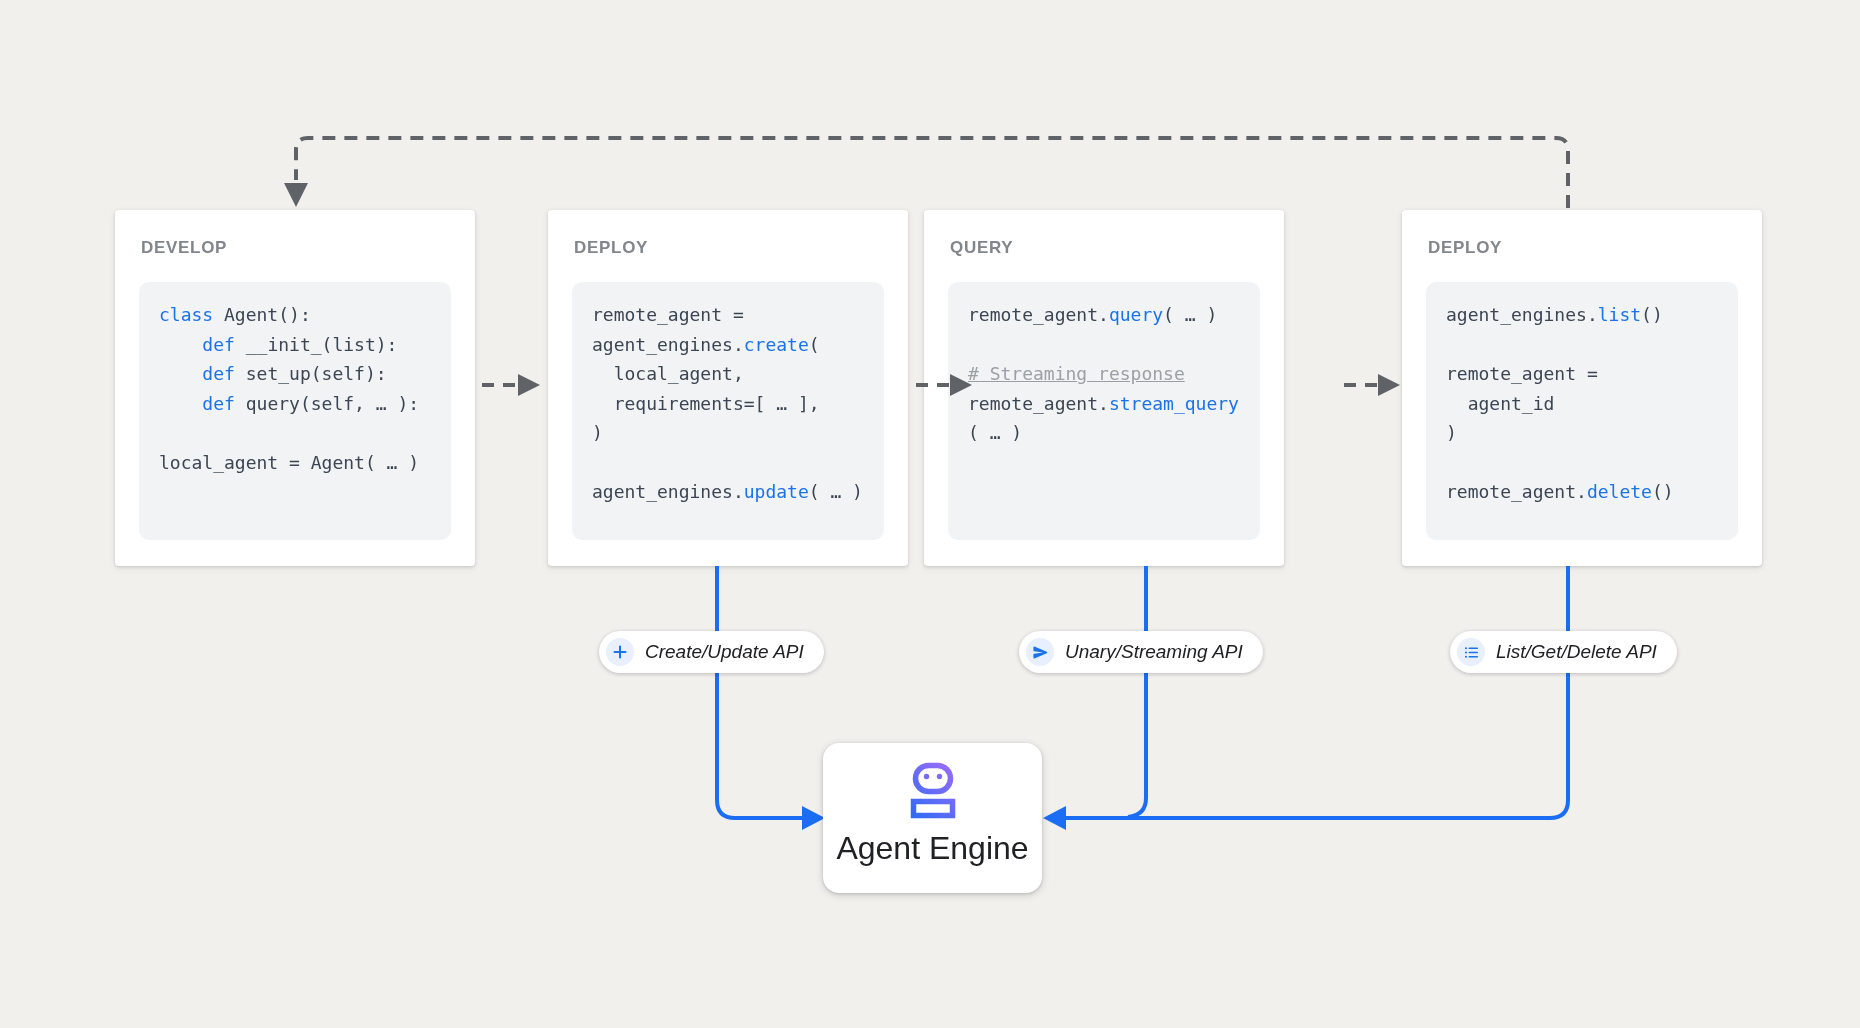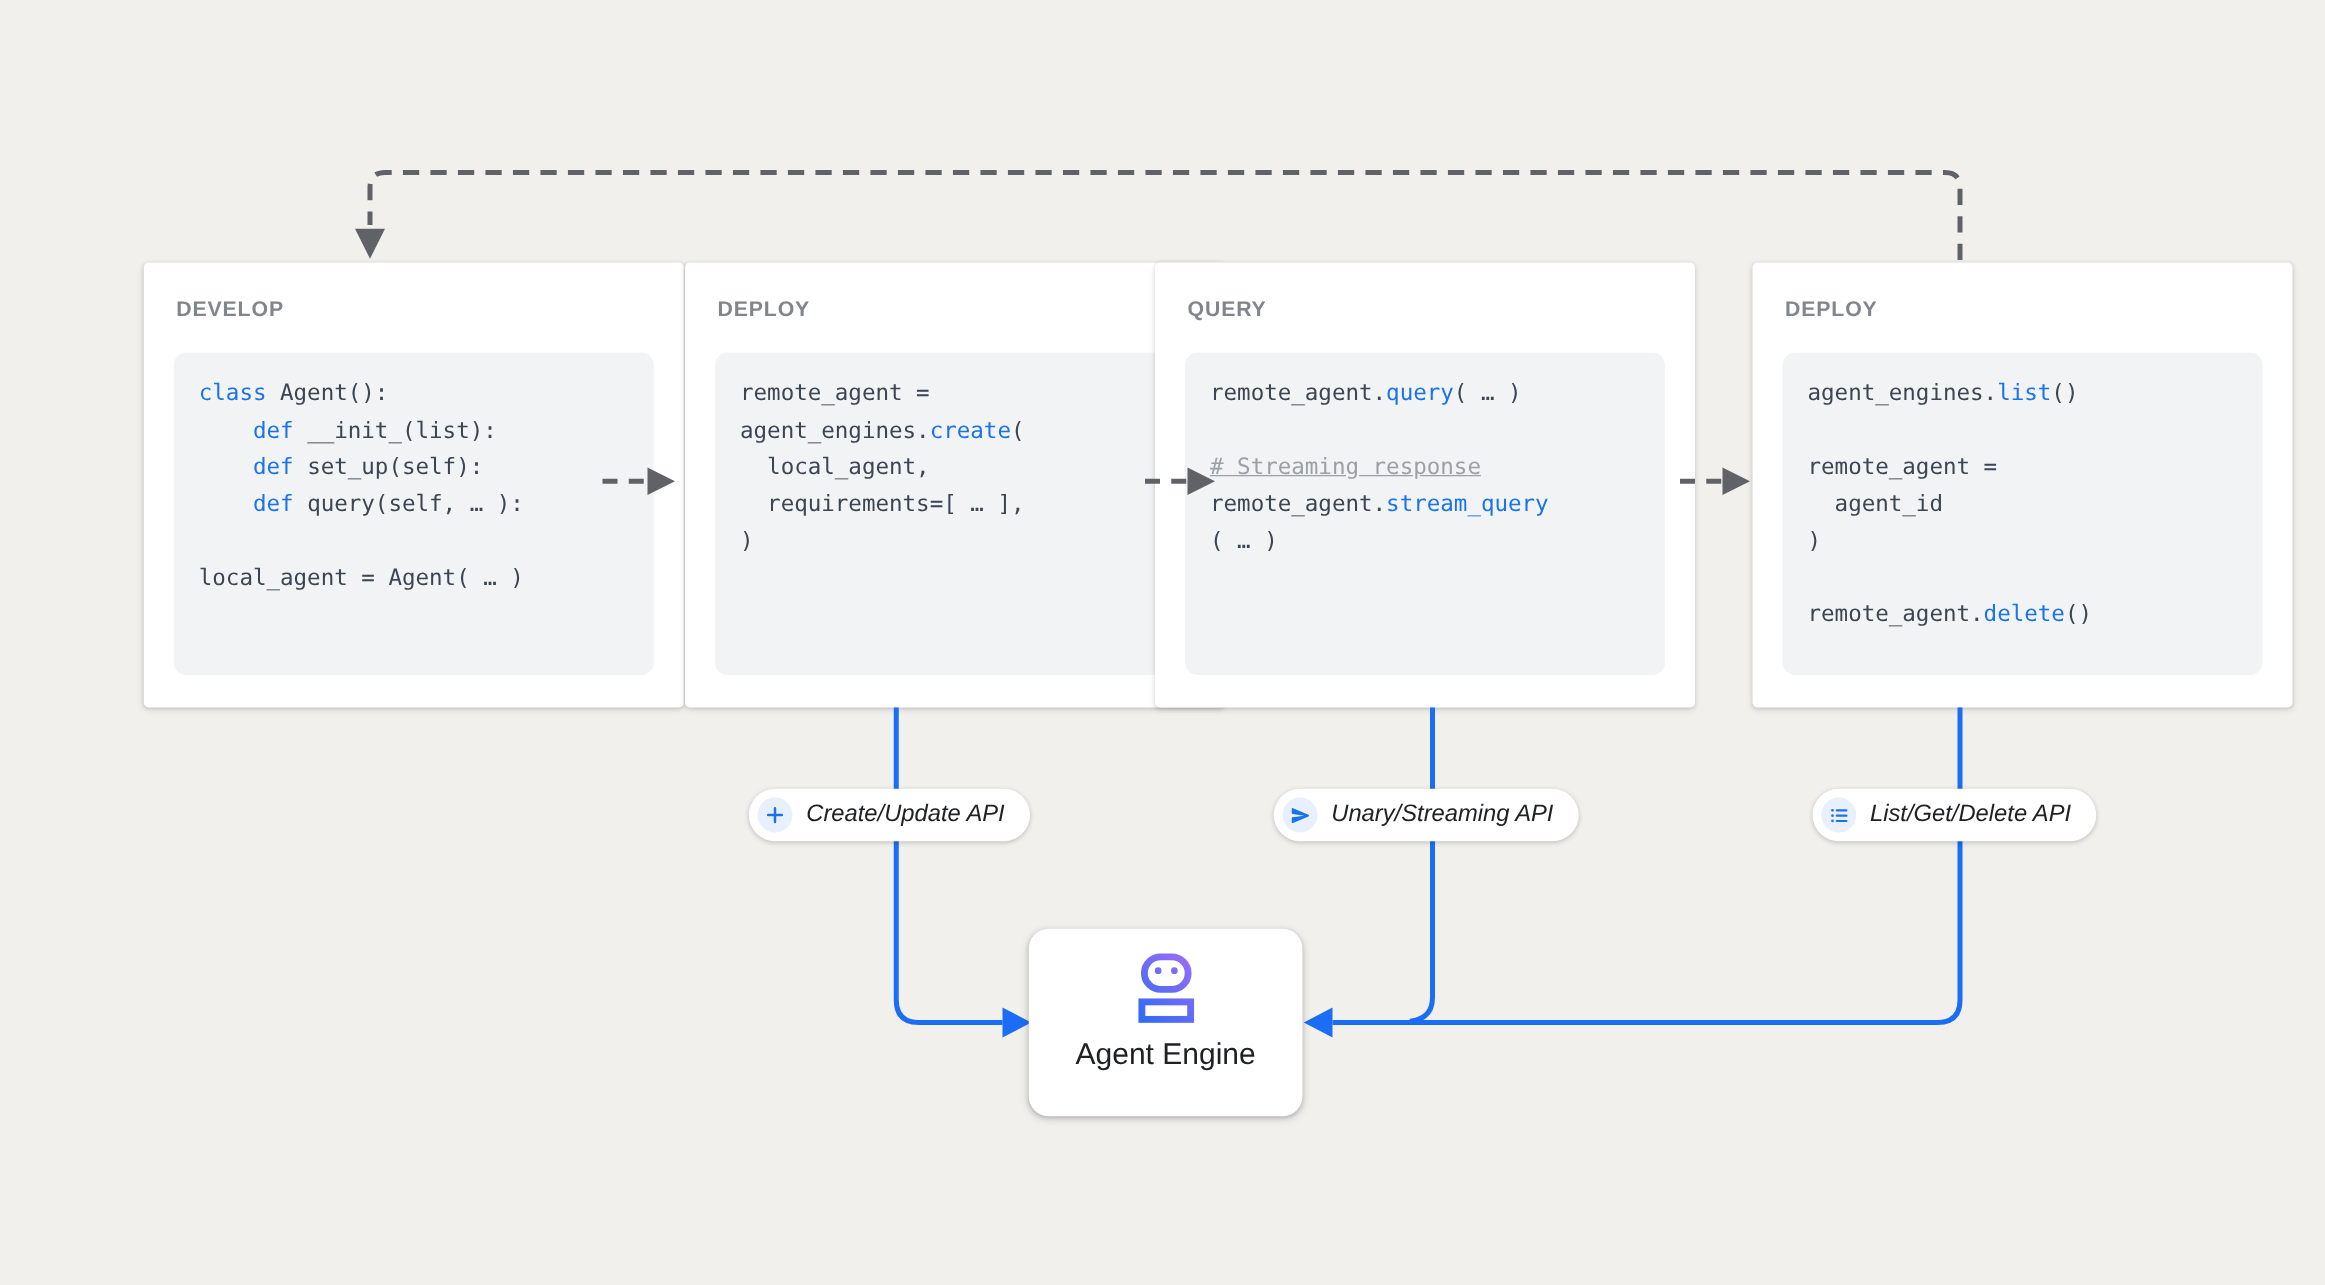--- a/index.html
+++ b/index.html
@@ -1,20 +1,20 @@
 <!DOCTYPE html>
 <html style="--bg: #f2f0ed; --card: #ffffff; --codebg: #f1f3f4; --title: #80868b; --code: #3c4553; --kw: #1a73e8; --comment: #9aa0a6; --dash: #5f6368; --blueline: #1b6ef3; --chipiconbg: #e8f0fe; --chiptext: #202124; --robotblue: #2e6bf4; --robotpurple: #9d6cfa;"><head>
 <meta charset="utf-8">
 <style>
   html,body{margin:0;padding:0;}
   body{background:var(--bg,#f2f0ed);font-family:"Liberation Sans","DejaVu Sans",sans-serif;}
   #stage{position:relative;width:1860px;height:1028px;background:var(--bg,#f2f0ed);overflow:hidden;}
 
   
-  .card{position:absolute;top:210px;width:432px;height:356px;background:var(--card,#fff);
+  .card{position:absolute;top:210px;width:360px;height:356px;background:var(--card,#fff);
         border-radius:4px;box-shadow:0 1px 3px rgba(60,64,67,.18),0 2px 6px rgba(60,64,67,.10);}
   .card-title{position:absolute;top:28px;left:26px;margin:0;font-size:17px;font-weight:700;
         letter-spacing:.7px;color:var(--title,#80868b);}
   .code-block{position:absolute;left:24px;right:24px;top:72px;bottom:26px;background:var(--codebg,#f1f3f4);
         border-radius:10px;padding:18px 12px 0 20px;box-sizing:border-box;overflow:hidden;}
   .code-line{font-family:"DejaVu Sans Mono",monospace;font-size:18px;line-height:29.5px;
         white-space:pre;color:var(--code,#3c4553);}
   .tok-pl{color:var(--code,#3c4553);}
   .tok-kw{color:var(--kw,#1a73e8);}
   .tok-cm{color:var(--comment,#9aa0a6);text-decoration:underline;}
@@ -33,21 +33,21 @@
   .chip-icon{width:28px;height:28px;border-radius:50%;background:var(--chipiconbg,#e8f0fe);
         display:flex;align-items:center;justify-content:center;flex:0 0 auto;}
   .chip-icon svg{display:block;}
   .chip-label{font-size:19px;color:var(--chiptext,#202124);font-weight:500;white-space:nowrap;}
 
   
   .engine{position:absolute;left:823px;top:743px;width:219px;height:150px;background:var(--card,#fff);
         border-radius:16px;box-shadow:0 2px 8px rgba(0,0,0,.15),0 1px 3px rgba(60,64,67,.2);
         display:flex;flex-direction:column;align-items:center;}
   .robot{margin-top:17px;height:62px;display:flex;align-items:center;justify-content:center;}
-  .engine-label{margin-top:8px;font-size:24px;font-weight:500;color:var(--chiptext,#202124);}
+  .engine-label{margin-top:8px;font-size:32px;font-weight:500;color:var(--chiptext,#202124);}
 
   .grad-a{stop-color:var(--robotblue,#2e6bf4);}
   .grad-b{stop-color:var(--robotpurple,#9d6cfa);}
 </style>
 </head>
 <body>
 
 <div id="stage">
 
   <section class="card" style="left:115px">
@@ -64,20 +64,21 @@
 
   <section class="card" style="left:548px">
     <h2 class="card-title">DEPLOY</h2>
     <div class="code-block">
         <div class="code-line"><span class="tok-pl">remote_agent =</span></div>
         <div class="code-line"><span class="tok-pl">agent_engines.</span><span class="tok-kw">create</span><span class="tok-pl">(</span></div>
         <div class="code-line"><span class="tok-pl">  local_agent,</span></div>
         <div class="code-line"><span class="tok-pl">  requirements=[ … ],</span></div>
         <div class="code-line"><span class="tok-pl">)</span></div>
         <div class="code-line">&nbsp;</div>
+        <div class="code-line"><span class="tok-pl">agent_engines.</span><span class="tok-kw">update</span><span class="tok-pl">( … )</span></div>
       </div>
   </section>
 
   <section class="card" style="left:924px">
     <h2 class="card-title">QUERY</h2>
     <div class="code-block">
         <div class="code-line"><span class="tok-pl">remote_agent.</span><span class="tok-kw">query</span><span class="tok-pl">( … )</span></div>
         <div class="code-line">&nbsp;</div>
         <div class="code-line"><span class="tok-cm"># Streaming response</span></div>
         <div class="code-line"><span class="tok-pl">remote_agent.</span><span class="tok-kw">stream_query</span></div>

